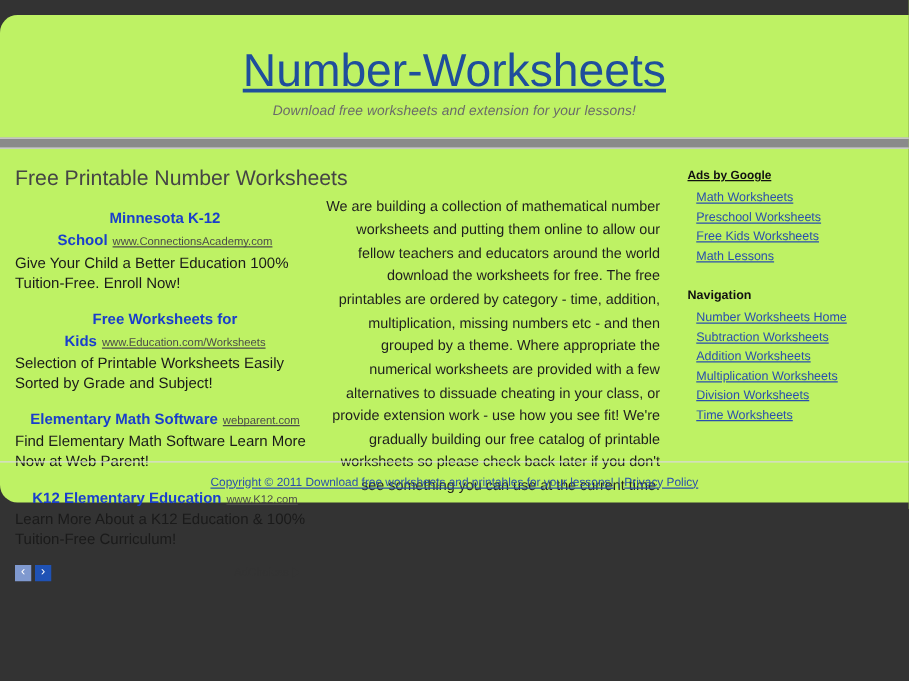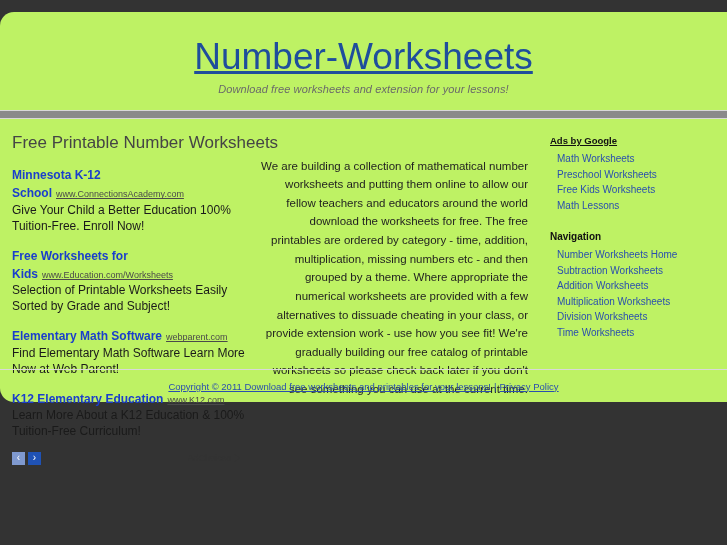--- a/index.html
+++ b/index.html
@@ -86,20 +86,21 @@
     font-weight: normal;
     margin: 4px 0 12px 0;
     white-space: nowrap;
   }
 
   
   .ad-block { margin-bottom: 11px; }
   .ad-title-row {
     line-height: 1.15;
     margin-bottom: 1px;
+    text-align: center;
   }
   .ad-title {
     font-size: 12px;
     font-weight: bold;
     color: #1a3ecc;
     cursor: pointer;
   }
   .ad-url {
     font-size: 9px;
     color: #4a4a4a;
@@ -165,20 +166,21 @@
     color: #111111;
     text-decoration: underline;
     margin-bottom: 5px;
   }
   .side-heading.plain { text-decoration: none; font-size: 10px; }
   .side-links { padding-left: 7px; }
   .side-link {
     display: block;
     font-size: 10px;
     color: #2a4fae;
+    text-decoration: underline;
     line-height: 1.55;
     cursor: pointer;
   }
   .side-gap { height: 18px; }
 
   
   .footer {
     position: absolute;
     left: 0;
     right: 0;

